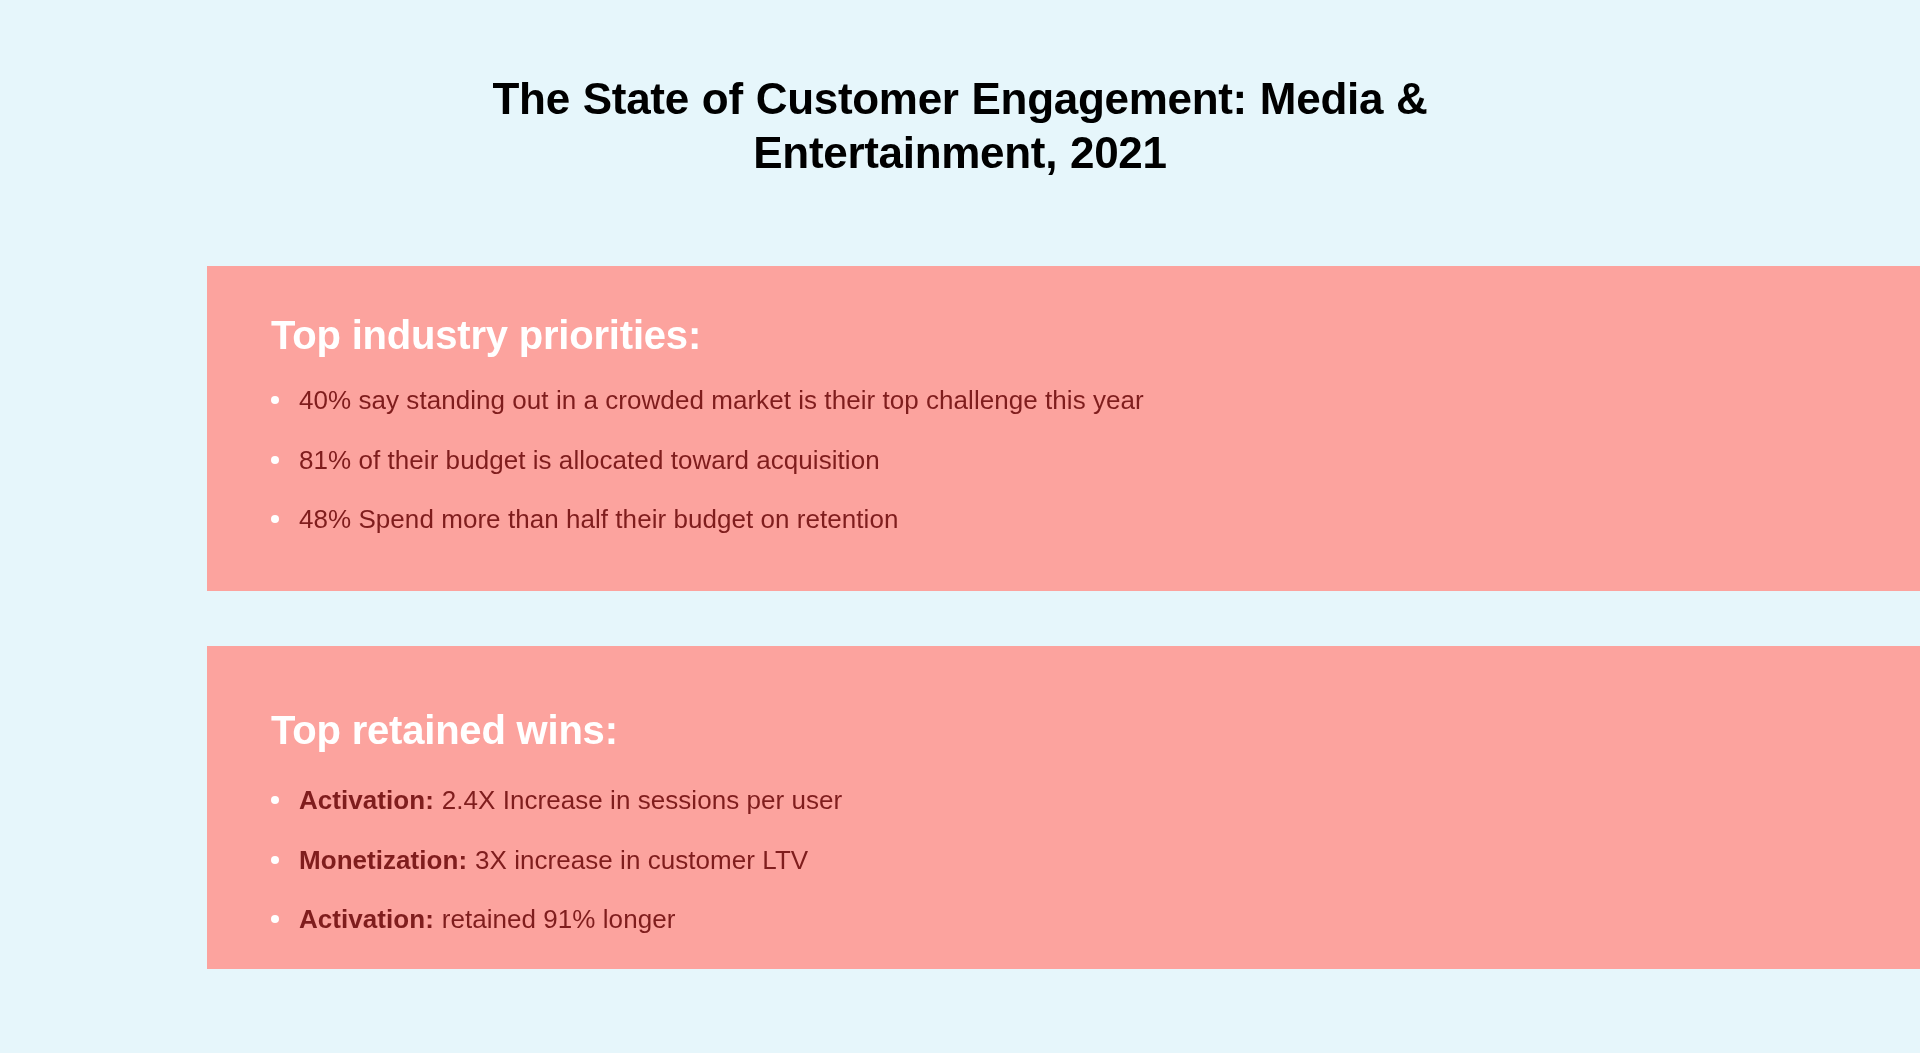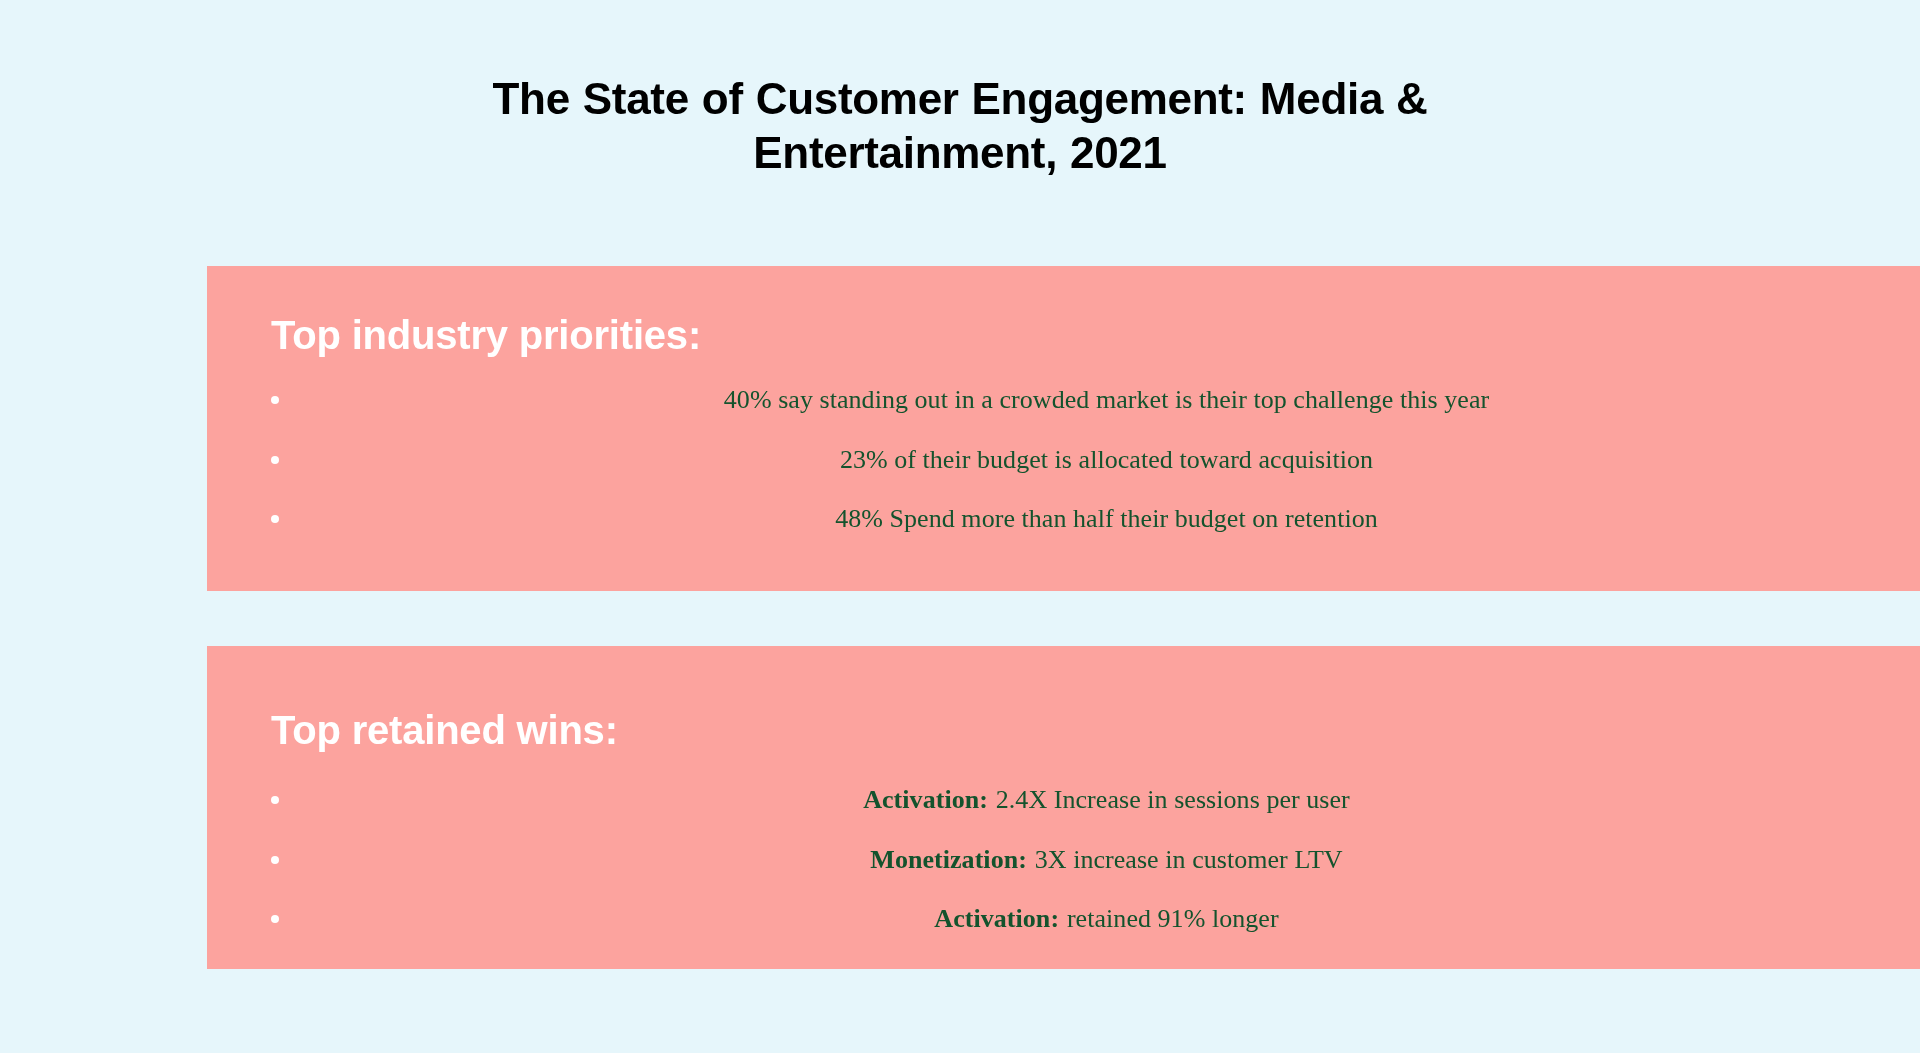--- a/index.html
+++ b/index.html
@@ -87,28 +87,27 @@
     margin-top: 27px;
   }
   .card--wins .bullet-list {
     margin-top: 32px;
   }
 
   .bullet-item {
     position: relative;
     padding-left: 28px;
     margin-bottom: 27px;
-    font-family: Liberation Serif, serif;
+    font-family: Liberation Sans, sans-serif;
     font-size: 26px;
     font-weight: 400;
-    color: #14532d;
+    color: #7f1d1d;
     line-height: 1.25;
     letter-spacing: 0.05px;
     white-space: nowrap;
-    text-align: center;
   }
   .bullet-item:last-child {
     margin-bottom: 0;
   }
   .bullet-dot {
     position: absolute;
     left: 0;
     top: 12px;
     width: 8px;
     height: 8px;
@@ -133,21 +132,21 @@
 
   <section class="card card--priorities">
     <h2 class="card-heading">Top industry priorities:</h2>
     <ul class="bullet-list">
       <li class="bullet-item">
         <span class="bullet-dot"></span>
         <span class="bullet-rest">40% say standing out in a crowded market is their top challenge this year</span>
       </li>
       <li class="bullet-item">
         <span class="bullet-dot"></span>
-        <span class="bullet-rest">23% of their budget is allocated toward acquisition</span>
+        <span class="bullet-rest">81% of their budget is allocated toward acquisition</span>
       </li>
       <li class="bullet-item">
         <span class="bullet-dot"></span>
         <span class="bullet-rest">48% Spend more than half their budget on retention</span>
       </li>
     </ul>
   </section>
 
   <section class="card card--wins">
     <h2 class="card-heading">Top retained wins:</h2>

